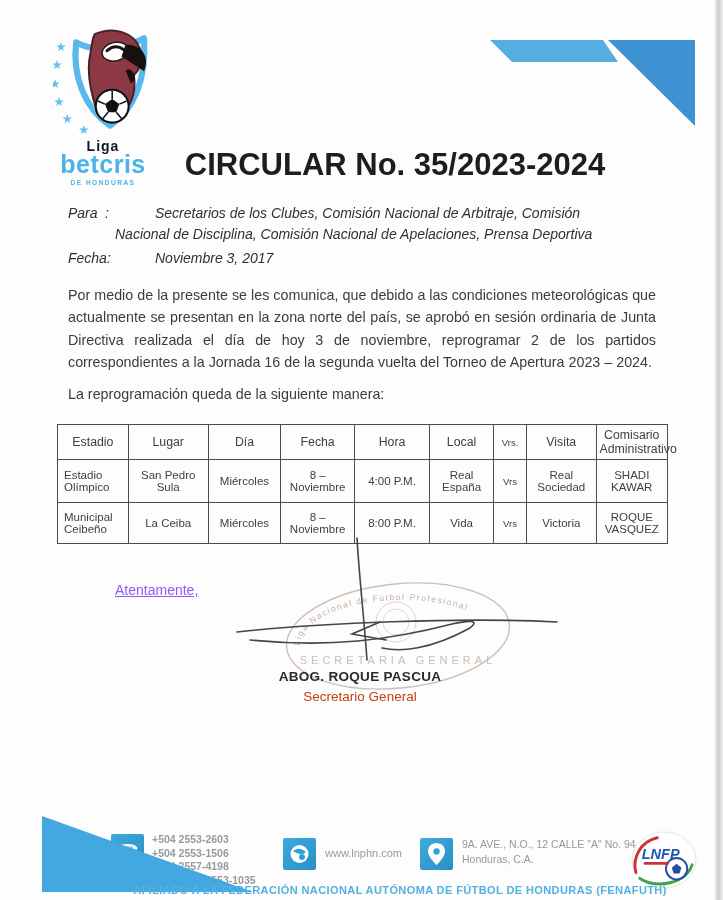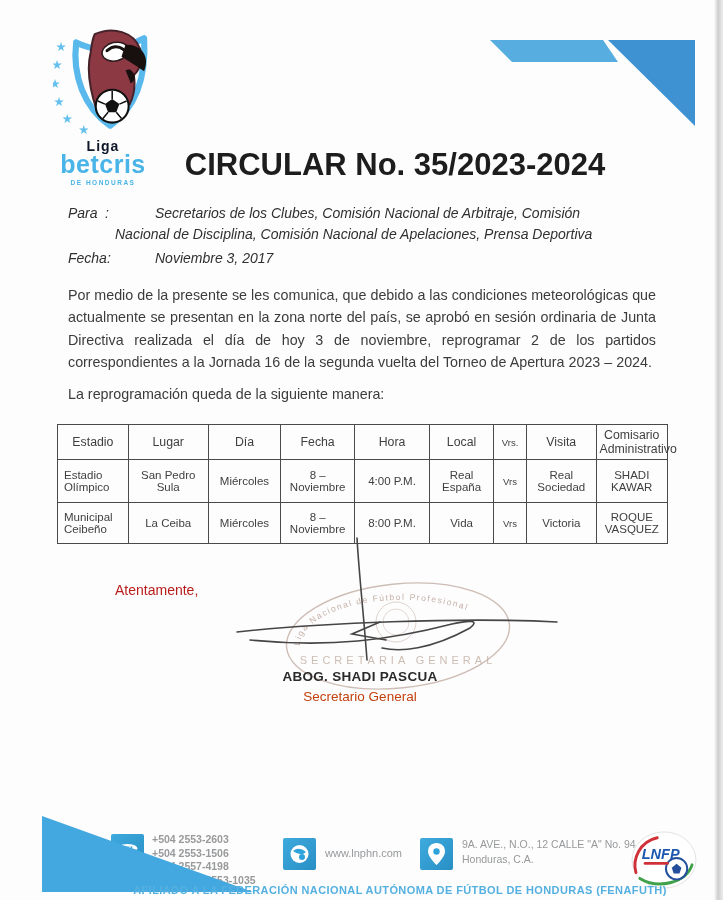--- a/index.html
+++ b/index.html
@@ -28,21 +28,21 @@
               font-size:11.5px;color:#3f3f3f;table-layout:fixed;}
   table.sched th,table.sched td{border:1px solid #4a4a4a;text-align:center;vertical-align:middle;
               padding:0 3px;font-weight:normal;}
   table.sched th{height:34px;font-size:12.3px;}
   table.sched tr.r1 td{height:42px;}
   table.sched tr.r2 td{height:40px;}
   table.sched td.first{text-align:left;padding-left:6px;}
   table.sched .vrs-cell{font-size:9.5px;}
 
   
-  .closing{position:absolute;left:115px;top:582px;font-size:14px;color:#b91c1c;}
+  .closing{position:absolute;left:115px;top:582px;font-size:14px;color:#8b5cf6;text-decoration:underline;}
   .sig-name{position:absolute;left:250px;top:669px;width:220px;text-align:center;
             font-size:13.5px;font-weight:bold;color:#2a2a2a;letter-spacing:0.3px;}
   .sig-role{position:absolute;left:250px;top:689px;width:220px;text-align:center;
             font-size:13.5px;color:#c2410c;}
 
   
   .sq{position:absolute;width:33px;height:32px;background:#2ea3db;border-radius:2px;
       background-image:linear-gradient(135deg, rgba(255,255,255,0.08), rgba(0,0,40,0.12));}
   .sq .glyph{position:absolute;left:0;top:0;width:100%;height:100%;display:flex;
       align-items:center;justify-content:center;color:#fff;font-size:18px;
@@ -166,21 +166,21 @@
     </text>
     <text x="398" y="664" text-anchor="middle" font-size="11" fill="#c4b2a7" letter-spacing="4" opacity="0.85">SECRETARIA GENERAL</text>
     <g stroke="#454545" stroke-width="1.6" fill="none" stroke-linecap="round">
       <path d="M 357 538 C 359 574 364 618 367 660"></path>
       <path d="M 237 632 C 320 623 460 617 557 622"></path>
       <path d="M 250 640 C 330 648 390 640 452 624 C 470 620 480 620 470 628 C 430 650 400 652 382 648"></path>
       <path d="M 380 622 L 352 634 L 386 640"></path>
     </g>
   </svg>
 
-  <div class="sig-name">ABOG. SHADI PASCUA</div>
+  <div class="sig-name">ABOG. ROQUE PASCUA</div>
   <div class="sig-role">Secretario General</div>
 
   <div class="sq" style="left:111px;top:834px;">
     <span class="glyph">☎</span>
   </div>
   <div class="phones">
     <div>+504 2553-2603</div>
     <div>+504 2553-1506</div>
     <div>+504 2557-4198</div>
     <div>FAX: +504 2553-1035</div>

